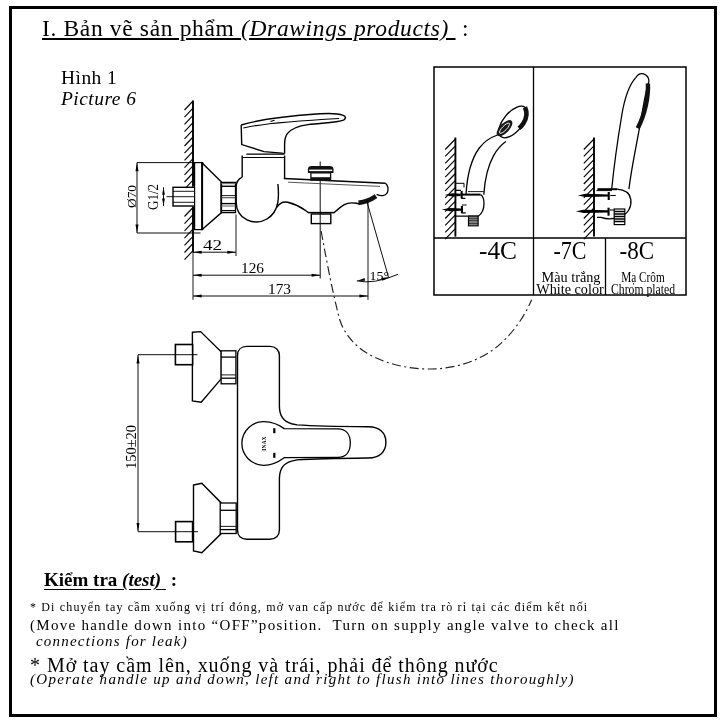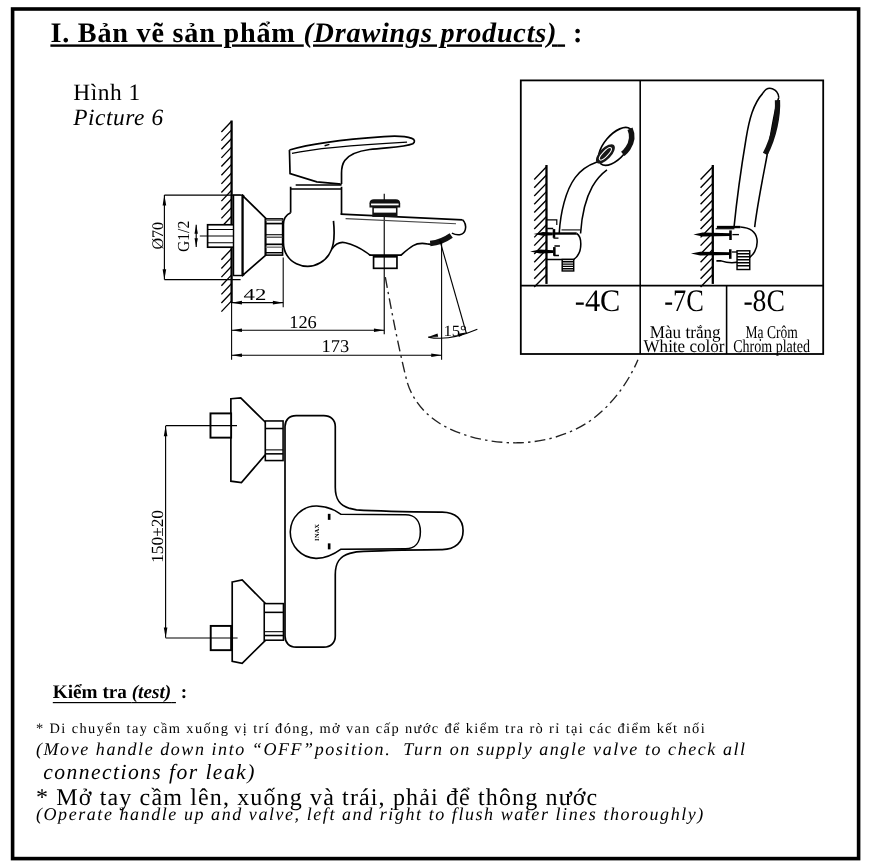--- a/index.html
+++ b/index.html
@@ -2,28 +2,28 @@
 <html><head><meta charset="utf-8">
 <style>
 html,body{margin:0;padding:0}
 body{width:727px;height:723px;background:#fff;position:relative;overflow:hidden;
   font-family:"Liberation Serif",serif;color:#000}
 .abs{position:absolute;white-space:nowrap}
 svg text{font-family:"Liberation Serif",serif}
 </style></head>
 <body>
 <div class="abs" style="left:9px;top:6px;width:702px;height:705px;border:3px solid #000"></div>
-<div class="abs" style="left:42px;top:15px;font-size:23.5px;font-weight:bold;letter-spacing:0.65px;text-decoration-thickness:2.2px;text-underline-offset:2px"><u>I. Bản vẽ sản phẩm <i>(Drawings products)</i>&nbsp;</u>&nbsp;:</div>
+<div class="abs" style="left:42px;top:15px;font-size:23.5px;font-weight:normal;letter-spacing:0.65px;text-decoration-thickness:2.2px;text-underline-offset:2px"><u>I. Bản vẽ sản phẩm <i>(Drawings products)</i>&nbsp;</u>&nbsp;:</div>
 <div class="abs" style="left:61px;top:66.5px;font-size:19.5px;font-weight:normal;line-height:21.7px;letter-spacing:0.45px">Hình 1<br><i>Picture 6</i></div>
-<div class="abs" style="left:44px;top:569px;font-size:16px;font-weight:bold;text-decoration-thickness:2.6px;text-underline-offset:2.5px"><u>Kiểm tra <i>(test)</i>&nbsp;</u> :</div>
+<div class="abs" style="left:44px;top:569px;font-size:19px;font-weight:bold;text-decoration-thickness:2.6px;text-underline-offset:2.5px"><u>Kiểm tra <i>(test)</i>&nbsp;</u> :</div>
 <div class="abs" style="left:30px;top:600px;font-size:12px;letter-spacing:1.15px">* Di chuyển tay cầm xuống vị trí đóng, mở van cấp nước để kiểm tra rò rỉ tại các điểm kết nối</div>
-<div class="abs" style="left:30px;top:617px;font-size:15px;font-style:italic;letter-spacing:1.3px">(Move handle down into “OFF”position.&nbsp; Turn on supply angle valve to check all</div>
-<div class="abs" style="left:36px;top:633px;font-size:18px;font-style:italic;letter-spacing:1.2px">connections for leak)</div>
+<div class="abs" style="left:30px;top:617px;font-size:15px;letter-spacing:1.3px">(Move handle down into “OFF”position.&nbsp; Turn on supply angle valve to check all</div>
+<div class="abs" style="left:36px;top:633px;font-size:15px;font-style:italic;letter-spacing:1.2px">connections for leak)</div>
 <div class="abs" style="left:30px;top:654px;font-size:20px;letter-spacing:0.95px">* Mở tay cầm lên, xuống và trái, phải để thông nước</div>
-<div class="abs" style="left:30px;top:671px;font-size:15px;font-style:italic;letter-spacing:1.3px">(Operate handle up and valve, left and right to flush water lines thoroughly)</div>
+<div class="abs" style="left:30px;top:671px;font-size:15px;font-style:italic;letter-spacing:1.3px">(Operate handle up and down, left and right to flush into lines thoroughly)</div>
 <svg width="727" height="723" viewBox="0 0 727 723" style="position:absolute;left:0;top:0" font-family="Liberation Serif, serif" fill="#000">
     <path d="M193,100.5V186.8M193,206.5V252.5" stroke="#000" stroke-width="1.9" fill="none"></path>
 <path d="M184.5,110.0L193.0,101.0M184.5,117.2L193.0,108.2M184.5,124.4L193.0,115.4M184.5,131.6L193.0,122.6M184.5,138.8L193.0,129.8M184.5,146.0L193.0,137.0M184.5,153.2L193.0,144.2M184.5,160.4L193.0,151.4M184.5,167.6L193.0,158.6M184.5,174.8L193.0,165.8M184.5,182.0L193.0,173.0M184.5,189.2L193.0,180.2" stroke="#000" stroke-width="1.1" fill="none"></path>
 <path d="M184.5,216.5L193.0,207.5M184.5,223.7L193.0,214.7M184.5,230.9L193.0,221.9M184.5,238.1L193.0,229.1M184.5,245.3L193.0,236.3M184.5,252.5L193.0,243.5M184.5,259.7L193.0,250.7" stroke="#000" stroke-width="1.1" fill="none"></path>
 <path d="M193,252.5V299.8" stroke="#000" stroke-width="0.9" fill="none"></path>
 <path d="M137,162.6H200.5M137,233H200.5M137,162.6V233" stroke="#000" stroke-width="0.95" fill="none"></path>
 <polygon points="137.0,162.6 138.5,171.2 135.5,171.2" fill="#000"></polygon>
 <polygon points="137.0,233.0 135.5,224.4 138.5,224.4" fill="#000"></polygon>
 <text transform="translate(136,196.5) rotate(-90)" text-anchor="middle" font-size="13.5" textLength="23" lengthAdjust="spacingAndGlyphs">Ø70</text>
 <rect x="173" y="187.3" width="26" height="18.7" fill="#fff" stroke="#000" stroke-width="1.4"></rect>

